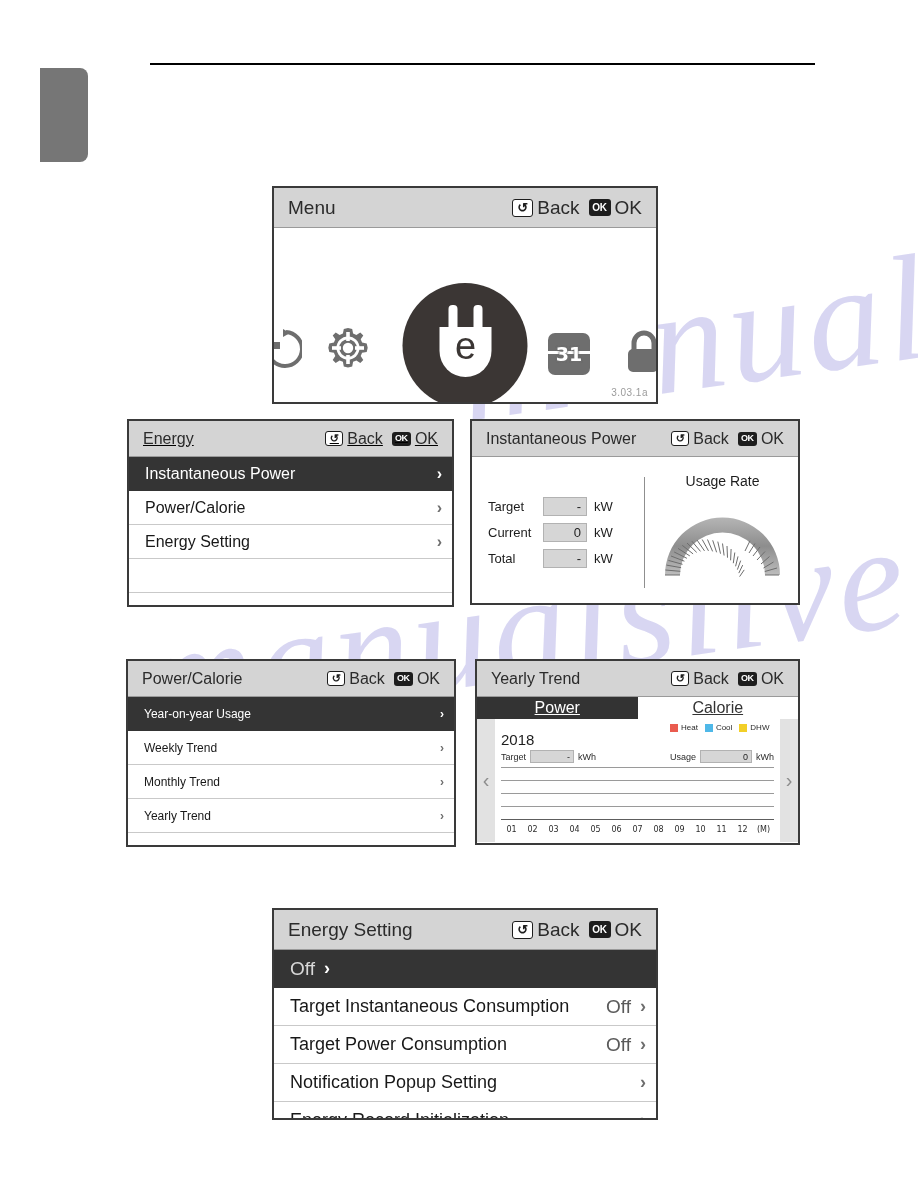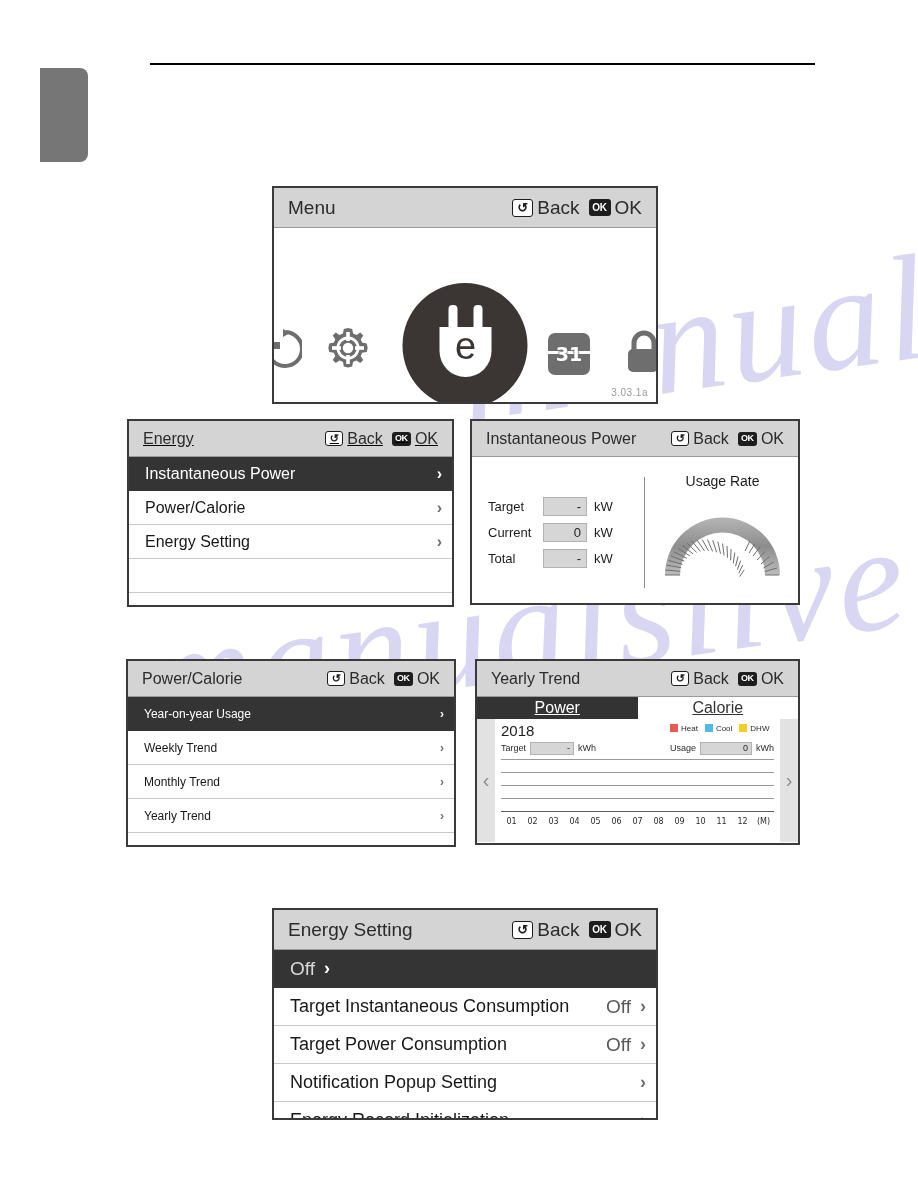--- a/index.html
+++ b/index.html
@@ -308,21 +308,21 @@
     display: flex;
     align-items: center;
     justify-content: flex-end;
     padding-right: 3px;
     font-size: 9px;
     color: #1d1d1d;
   }
   #yt-legend { display: flex; gap: 7px; align-items: center; }
   .lg { display: flex; align-items: center; gap: 3px; font-size: 8px; color: #2b2b2b; }
   .sw { width: 8px; height: 8px; display: inline-block; }
-  #yt-usage-row { display: flex; align-items: center; gap: 4px; margin-top: 9px; justify-content: flex-end; }
+  #yt-usage-row { display: flex; align-items: center; gap: 4px; margin-top: 18px; justify-content: flex-end; }
   #yt-plot {
     position: relative;
     margin-top: 4px;
     height: 56px;
   }
   .gridline { position: absolute; left: 0; right: 0; height: 1px; background: #9a9a9a; }
   #yt-months {
     display: flex;
     margin-top: 2px;
   }

